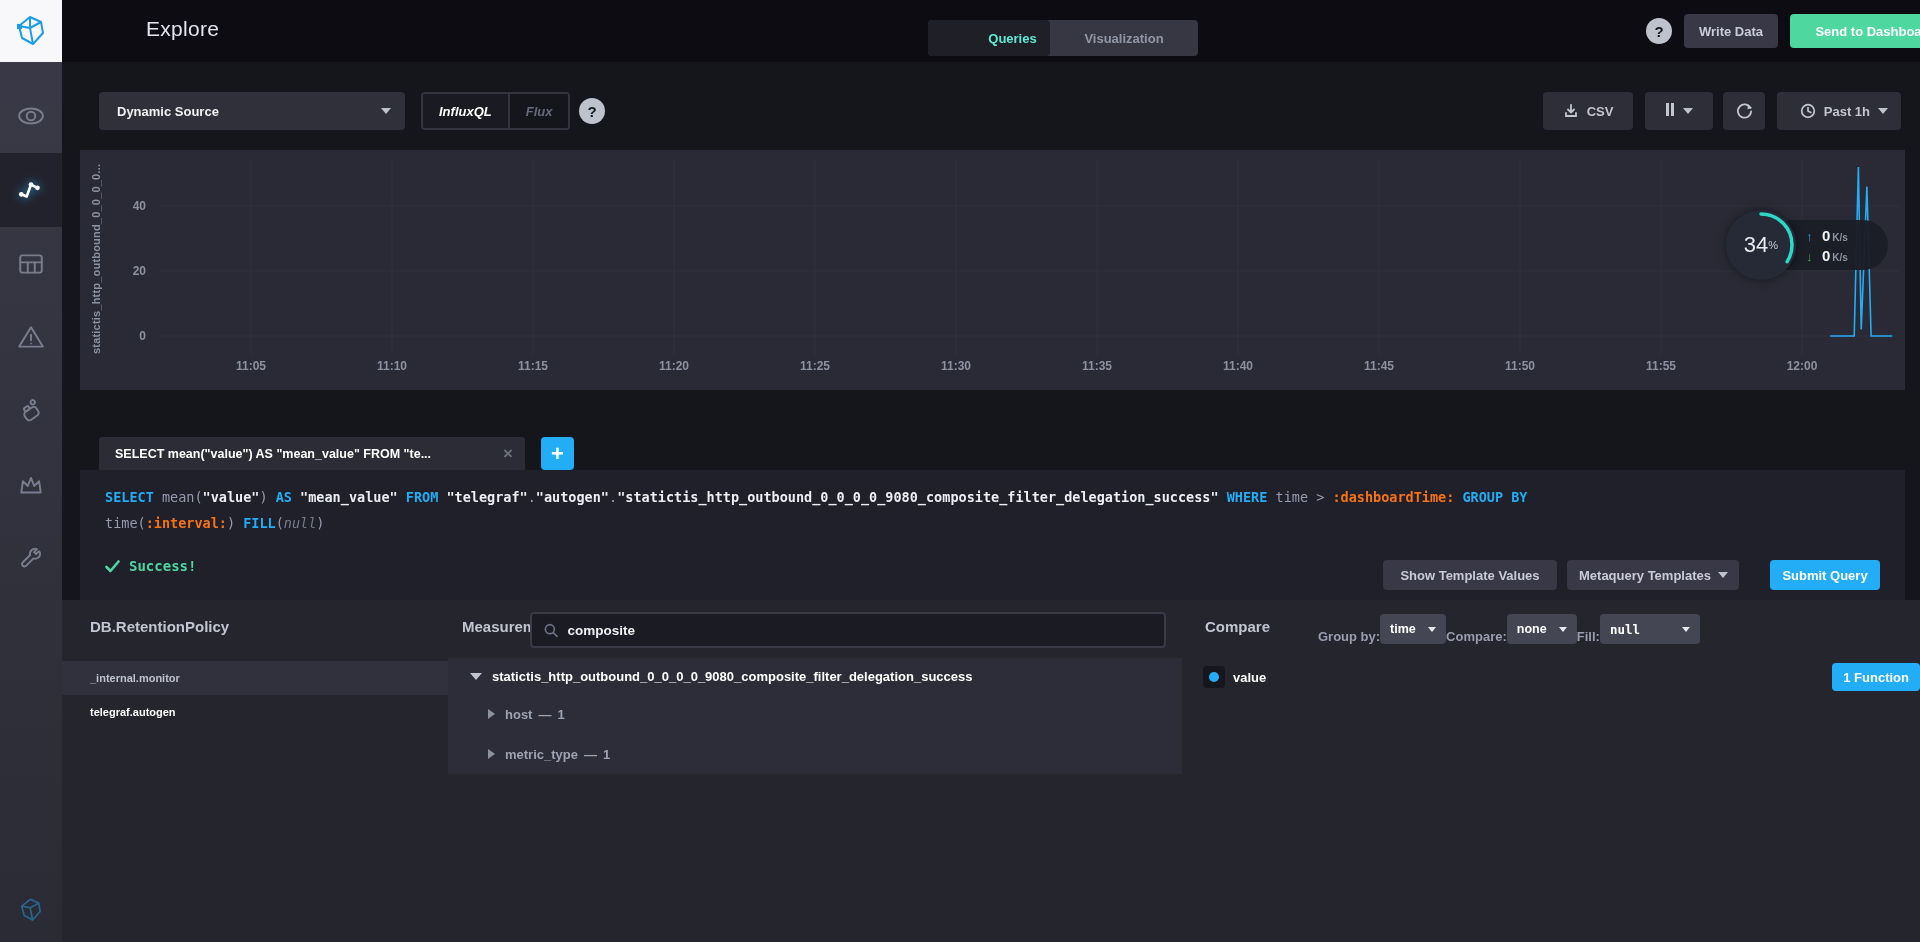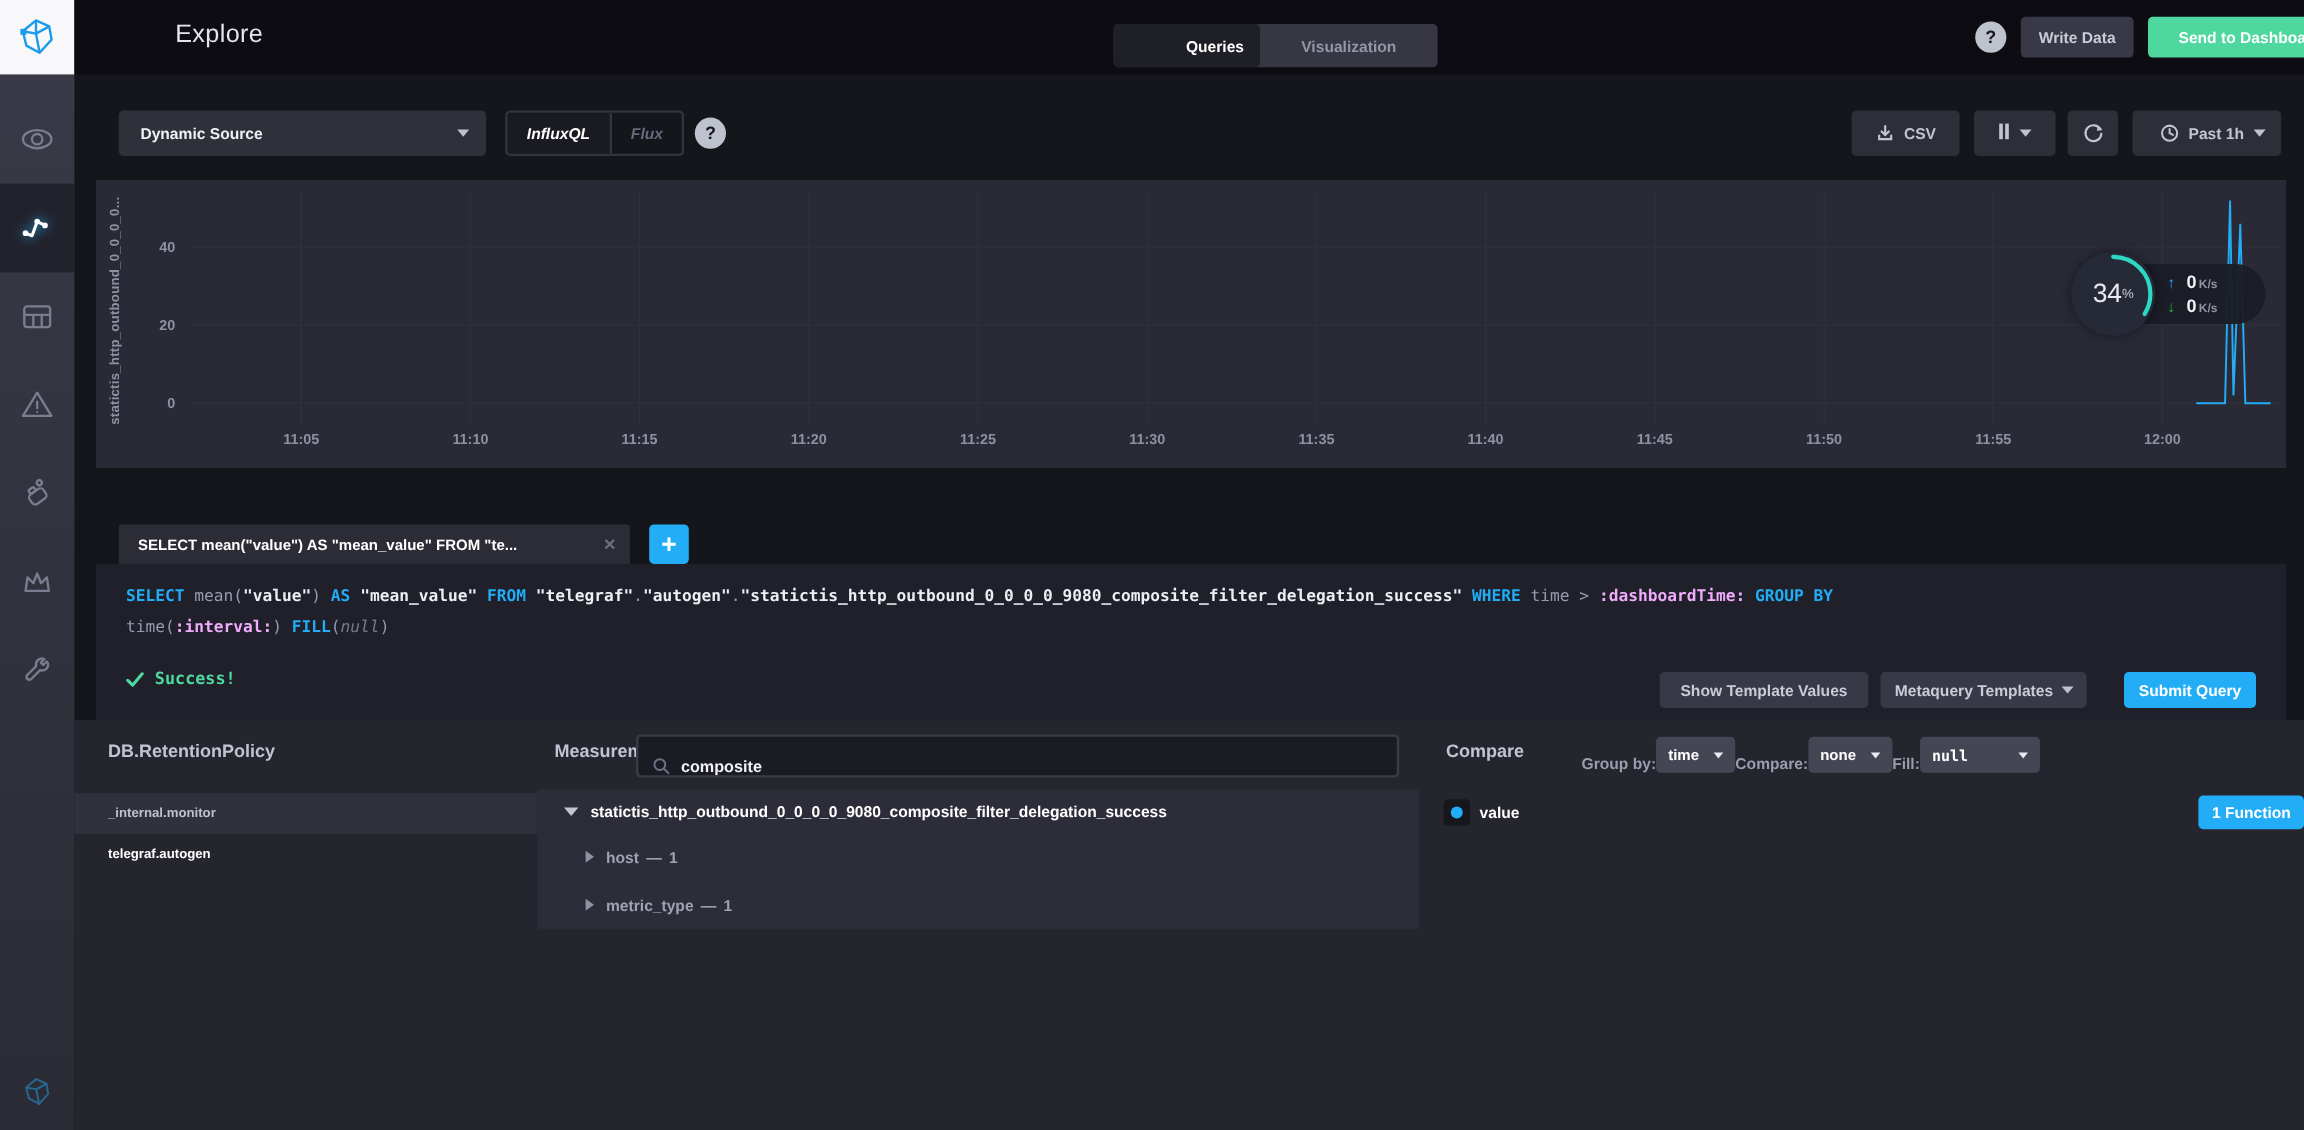--- a/index.html
+++ b/index.html
@@ -6,21 +6,21 @@
   html,body { width:1920px; height:942px; overflow:hidden; background:#15151C;
     font-family:"Liberation Sans", sans-serif; -webkit-font-smoothing:antialiased; }
   .abs { position:absolute; }
 
   
   #navbar { left:62px; top:0; width:1858px; height:62px; background:#0D0C13; }
   #page-title { left:84px; top:17px; font-size:21px; color:#E3E5EC; font-weight:400; letter-spacing:.3px; }
   .seg-group { left:866px; top:20px; height:36px; display:flex; background:#373744; border-radius:4px; overflow:hidden; }
   .seg { display:flex; align-items:center; justify-content:center; font-size:13px; font-weight:bold;
          color:#9396A5; cursor:pointer; }
-  .seg.active { background:#1F1F27; color:#ffffff; border-radius:4px;padding-left:47px; }
+  .seg.active { background:#1F1F27; color:#5eead4; border-radius:4px;padding-left:47px; }
   .help-circle { width:26px; height:26px; border-radius:50%; background:#BEC2CC; color:#15151C;
     font-weight:bold; font-size:15px; display:flex; align-items:center; justify-content:center; }
   .btn { display:flex; align-items:center; justify-content:center; gap:7px; border-radius:4px;
     font-size:13px; font-weight:bold; color:#C9CCD6; background:#383846; cursor:pointer; white-space:nowrap; }
   .btn-green { background:#4ED8A0; color:#FFFFFF; }
   .btn-blue  { background:#22ADF6; color:#FFFFFF; }
 
   
   .dropdown { background:#30303B; border-radius:4px; display:flex; align-items:center;
     color:#F0F1F5; font-size:13px; font-weight:bold; }
@@ -58,34 +58,34 @@
   #query-tab-label { color:#FFFFFF; font-size:12.5px; font-weight:bold; flex:1; white-space:nowrap; overflow:hidden; }
   #query-tab-close { color:#6C6F7E; font-size:17px; font-weight:bold; margin-left:8px; cursor:pointer; }
   #add-query-btn { left:541px; top:437px; width:33px; height:33px; background:#22ADF6; border-radius:4px;
     color:#fff; font-size:22px; font-weight:bold; display:flex; align-items:center; justify-content:center; cursor:pointer; }
   #code-panel { left:80px; top:470px; width:1825px; height:130px; background:#1F2029; }
   #code-lines { position:absolute; left:25px; top:14px; right:25px;
     font-family:"DejaVu Sans Mono", monospace; font-size:13.5px; line-height:26px; }
   .tok-kw   { color:#22ADF6; font-weight:bold; }
   .tok-str  { color:#ECEEF4; font-weight:bold; }
   .tok-plain, .tok-fn, .tok-op { color:#989AB0; }
-  .tok-tmpl { color:#f0abfc; font-weight:bold; }
+  .tok-tmpl { color:#f97316; font-weight:bold; }
   .tok-null { color:#787B8D; font-style:italic; }
   #status-row { position:absolute; left:25px; top:88px; display:flex; align-items:center; gap:9px;
     color:#4ED8A0; font-family:"DejaVu Sans Mono", monospace; font-size:14px; font-weight:bold; }
   .small-btn { position:absolute; top:90px; height:30px; padding:0 14px; }
 
   
   #builder { left:62px; top:600px; width:1858px; height:342px; background:#25252E; }
   .col-header { position:absolute; top:18px; color:#C2C5D1; font-size:15px; font-weight:bold; }
   .list-row { position:absolute; display:flex; align-items:center; font-size:11px; font-weight:bold; }
   #db-row-0 { left:0; top:61px; width:386px; height:34px; background:#30313C; color:#BEC2CC; padding-left:28px; }
   #db-row-1 { left:0; top:95px; width:386px; height:34px; color:#FFFFFF; padding-left:28px; }
   #search-box { position:absolute; left:468px; top:12px; width:636px; height:36px; background:#1A1B23;
-    border:2px solid #3A3B47; border-radius:4px; display:flex; align-items:flex-end; padding:0 12px; gap:9px; }
+    border:2px solid #3A3B47; border-radius:4px; display:flex; align-items:center; padding:0 12px; gap:9px; }
   #search-input { background:transparent; border:none; outline:none; color:#F0F1F5;
     font-size:13.5px; font-weight:bold; font-family:"Liberation Sans",sans-serif; width:100%; }
   #meas-panel { position:absolute; left:386px; top:58px; width:734px; height:116px; background:#2C2D38; }
   .tri-down { display:inline-block; width:0; height:0; border-left:6px solid transparent;
     border-right:6px solid transparent; border-top:7px solid #C2C5D1; margin-right:10px; }
   .tri-right { display:inline-block; width:0; height:0; border-top:5px solid transparent;
     border-bottom:5px solid transparent; border-left:7px solid #8E91A1; margin-right:10px; }
   #meas-row { position:absolute; left:0; top:0; width:100%; height:36px; display:flex; align-items:center;
     padding-left:22px; color:#FFFFFF; font-size:13px; font-weight:bold; }
   .tag-row { position:absolute; left:0; width:100%; height:40px; display:flex; align-items:center;

